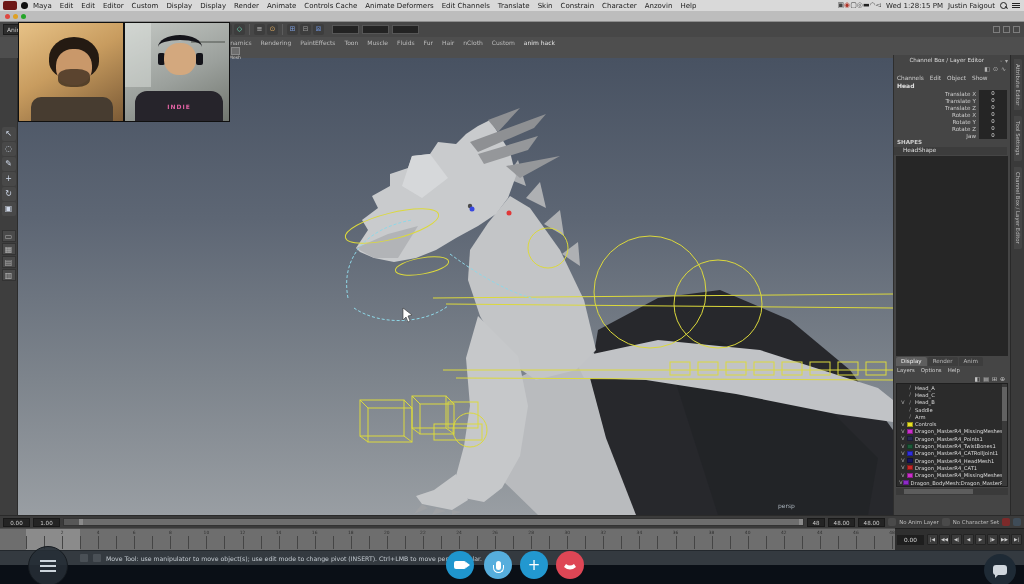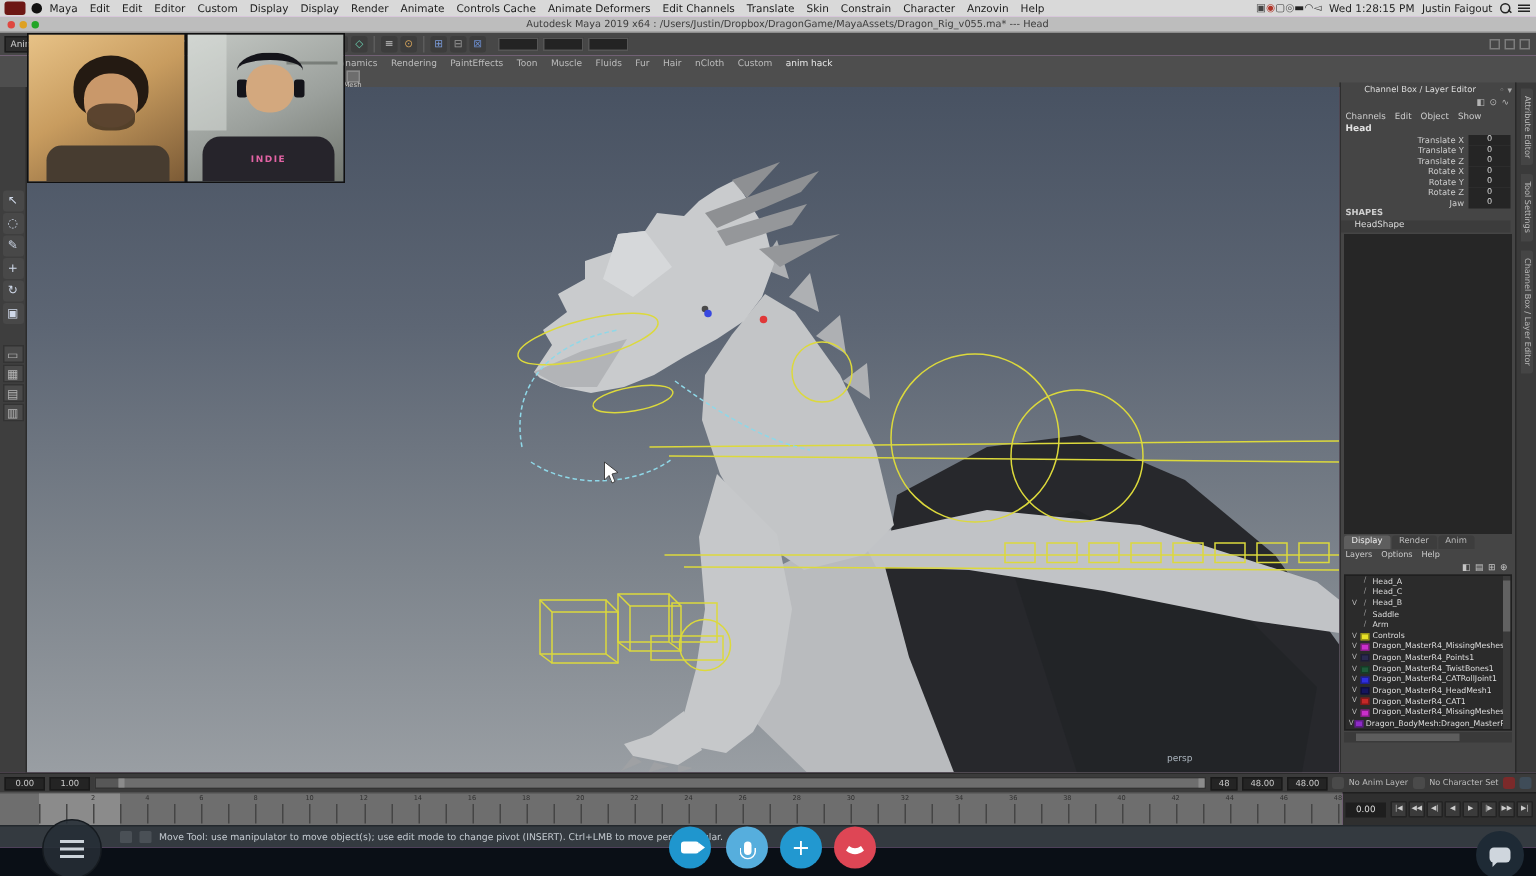--- a/index.html
+++ b/index.html
@@ -223,21 +223,20 @@
         </span>
     </span>
   </div>
 
   <div class="titlebar">
     <span class="tl-dots">
       <span class="tl-dot" style="background:#df4740"></span>
       <span class="tl-dot" style="background:#dea123"></span>
       <span class="tl-dot" style="background:#23a528"></span>
     </span>
-    <span class="tl-title">Autodesk Maya 2019 x64 : /Users/Justin/Dropbox/DragonGame/MayaAssets/Dragon_Rig_v055.ma* --- Head</span>
   </div>
 
   <div class="statusline">
     <span class="sl-dd">
       <span>Animation</span>
         <span>▾</span>
     </span>
     <span class="sl-sep"></span>
     <span id="sl-icons" style="display:flex;gap:2px;align-items:center">
         <span class="sl-ic" style="color: rgb(216, 216, 216);">▤</span>

